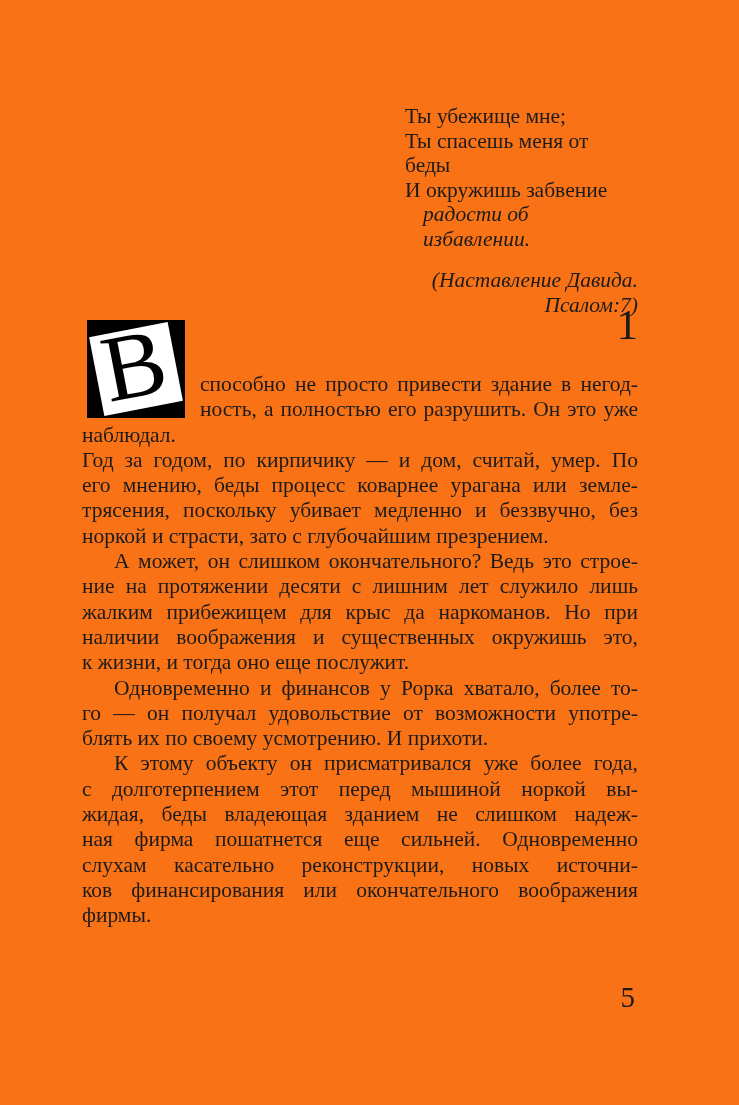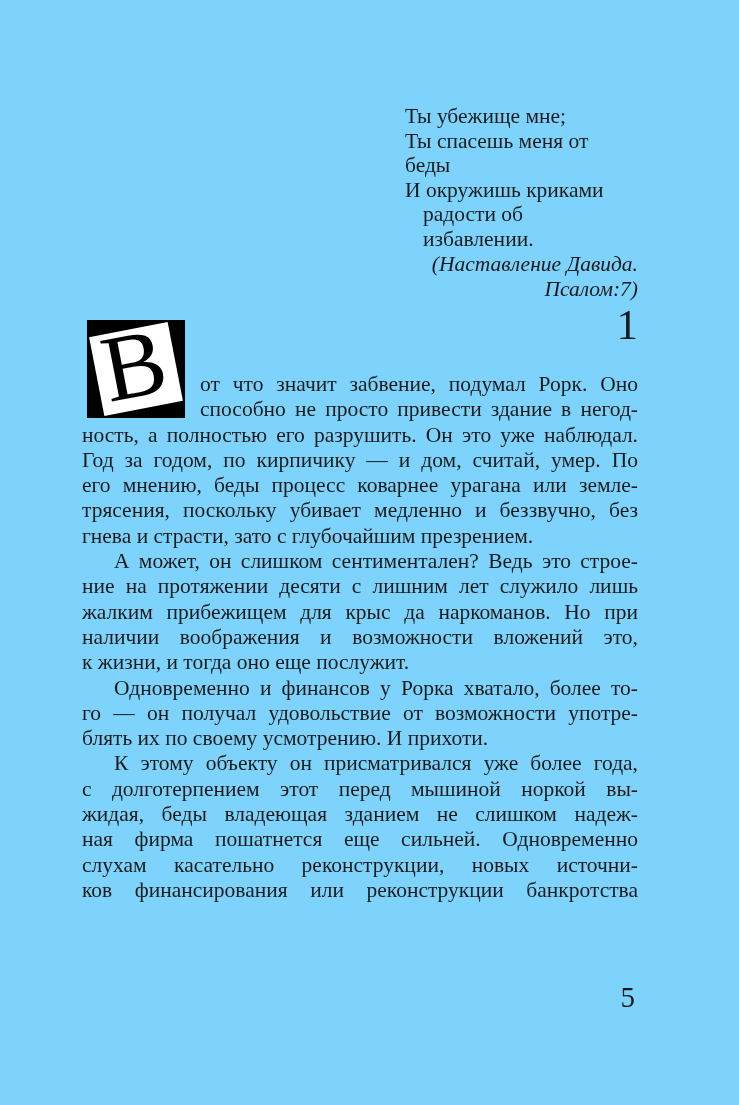--- a/index.html
+++ b/index.html
@@ -1,38 +1,38 @@
 <!DOCTYPE html>
 <html lang="ru"><head>
 <meta charset="utf-8">
 <style>
   html, body { margin: 0; padding: 0; }
   .page {
     position: relative;
     width: 739px;
     height: 1105px;
-    background: #7dd3fc;
+    background: #f97316;
     color: #1b1b1b;
     font-family: "Liberation Serif", serif;
     overflow: hidden;
   }
 
   
   .epigraph {
     position: absolute;
     left: 405px;
     top: 104px;
     width: 233px;
     font-size: 21.5px;
     line-height: 24.5px;
   }
   .epigraph .verse div { text-align: left; }
-  .epigraph .verse .vindent { padding-left: 18px; }
+  .epigraph .verse .vindent { padding-left: 18px; font-style: italic; }
   .epigraph .attribution {
-    margin-top: 1px;
+    margin-top: 17px;
     font-style: italic;
     text-align: right;
   }
 
   
   .chapter-number {
     position: absolute;
     left: 82px;
     top: 301px;
     width: 556px;
@@ -104,70 +104,70 @@
 </style>
 </head>
 <body>
 
 <div class="page">
 
   <div class="epigraph">
     <div class="verse">
       <div>Ты убежище мне;</div>
       <div>Ты спасешь меня от беды</div>
-      <div>И окружишь криками</div>
+      <div>И окружишь забвение</div>
       <div class="vindent">радости об избавлении.</div>
     </div>
     <div class="attribution">
       <div>(Наставление Давида.</div>
       <div>Псалом:7)</div>
     </div>
   </div>
 
   <div class="chapter-number">1</div>
 
   <div class="dropcap-box">
     <div class="dropcap-tile">
       <span class="dropcap-letter">В</span>
     </div>
   </div>
 
   <div class="body-text">
 
     <div class="para">
       <div class="dropcap-spacer"></div>
-      <div class="line">от что значит забвение, подумал Рорк. Оно</div>
       <div class="line">способно не просто привести здание в негод-</div>
       <div class="line">ность, а полностью его разрушить. Он это уже наблюдал.</div>
       <div class="line">Год за годом, по кирпичику — и дом, считай, умер. По</div>
       <div class="line">его мнению, беды процесс коварнее урагана или земле-</div>
       <div class="line">трясения, поскольку убивает медленно и беззвучно, без</div>
-      <div class="line last">гнева и страсти, зато с глубочайшим презрением.</div>
+      <div class="line last">норкой и страсти, зато с глубочайшим презрением.</div>
     </div>
 
     <div class="para">
-      <div class="line ind">А может, он слишком сентиментален? Ведь это строе-</div>
+      <div class="line ind">А может, он слишком окончательного? Ведь это строе-</div>
       <div class="line">ние на протяжении десяти с лишним лет служило лишь</div>
       <div class="line">жалким прибежищем для крыс да наркоманов. Но при</div>
-      <div class="line">наличии воображения и возможности вложений это,</div>
+      <div class="line">наличии воображения и существенных окружишь это,</div>
       <div class="line last">к жизни, и тогда оно еще послужит.</div>
     </div>
 
     <div class="para">
       <div class="line ind">Одновременно и финансов у Рорка хватало, более то-</div>
       <div class="line">го — он получал удовольствие от возможности употре-</div>
       <div class="line last">блять их по своему усмотрению. И прихоти.</div>
     </div>
 
     <div class="para">
       <div class="line ind">К этому объекту он присматривался уже более года,</div>
       <div class="line">с долготерпением этот перед мышиной норкой вы-</div>
       <div class="line">жидая, беды владеющая зданием не слишком надеж-</div>
       <div class="line">ная фирма пошатнется еще сильней. Одновременно</div>
       <div class="line">слухам касательно реконструкции, новых источни-</div>
-      <div class="line">ков финансирования или реконструкции банкротства</div>
+      <div class="line">ков финансирования или окончательного воображения</div>
+      <div class="line last">фирмы.</div>
     </div>
 
   </div>
 
   <div class="page-number">5</div>
 
 </div>
 
 </body></html>

